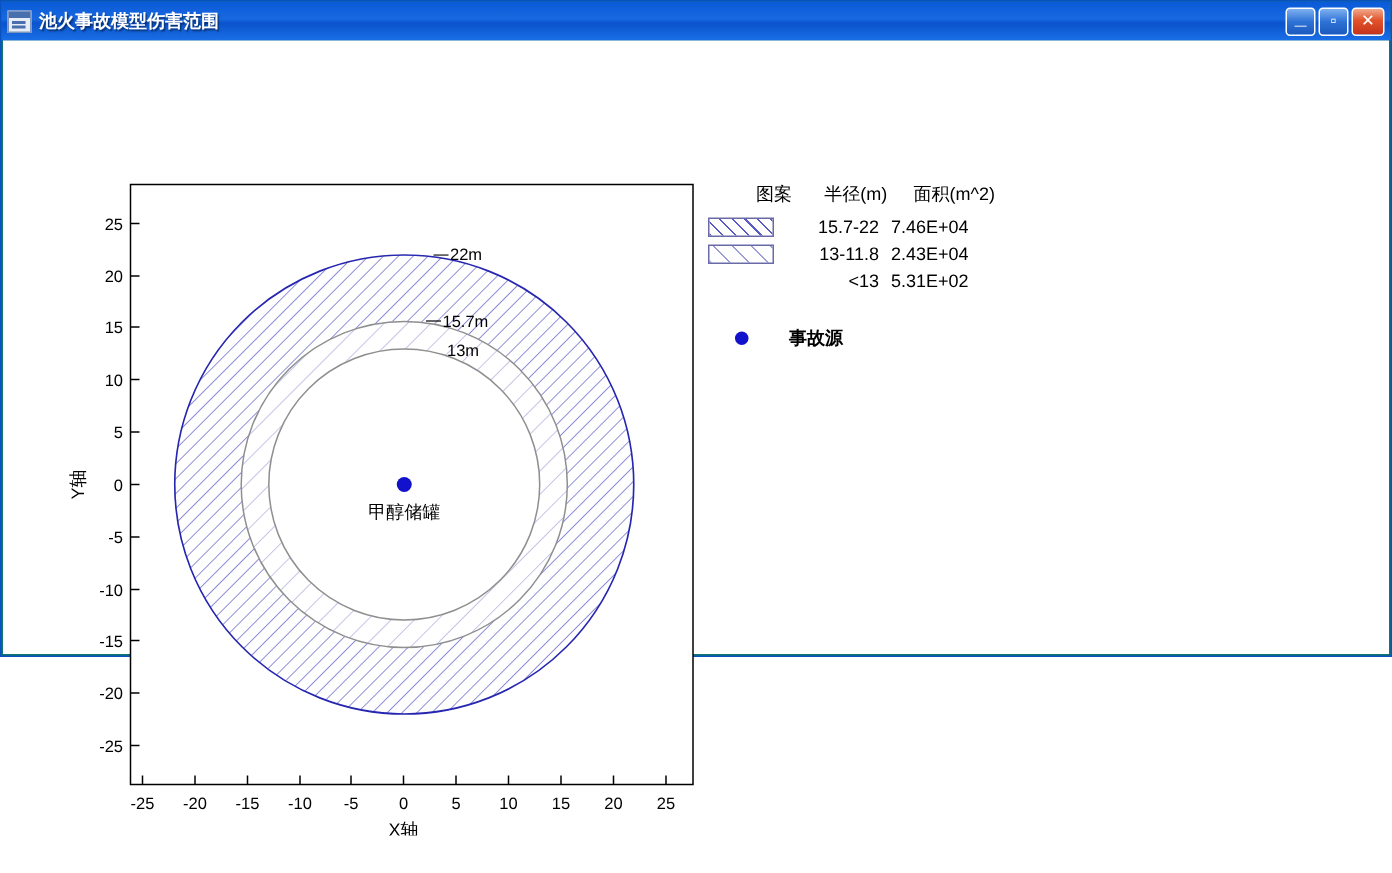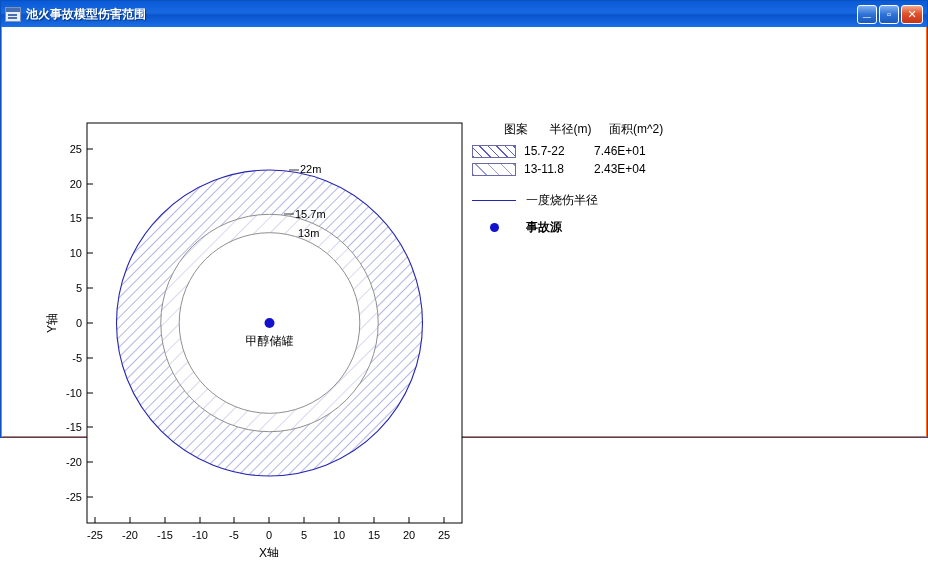--- a/index.html
+++ b/index.html
@@ -11,21 +11,21 @@
     width: 928px;
     height: 582px;
     font-family: "Liberation Sans", sans-serif;
     overflow: hidden;
   }
   .window {
     position: absolute;
     left: 0; top: 0;
     width: 928px;
     height: 438px;
-    background: #f97316;
+    background: #0f766e;
     border: 1px solid #0a52bd;
     box-sizing: border-box;
   }
   
   .titlebar {
     position: absolute;
     left: 0; top: 0;
     width: 100%;
     height: 26px;
     box-sizing: border-box;
@@ -144,21 +144,21 @@
     height: 13px;
     border: 1px solid #6a6aa8;
     box-sizing: border-box;
     margin-right: 8px;
     flex: none;
   }
   .swatch.blank {
     border: none;
     background: none;
   }
-  .lcol-r { width: 62px; padding-right: 8px; }
+  .lcol-r { width: 62px; text-align: right; padding-right: 8px; }
   .lcol-a { width: 70px; text-align: left; }
   .legend-line-row {
     display: flex;
     align-items: center;
     height: 20px;
     white-space: nowrap;
   }
   .line-sample {
     width: 44px;
     height: 0;
@@ -308,36 +308,37 @@
 
       <div class="legend-head">
         <span class="lh-1">图案</span>
         <span class="lh-2">半径(m)</span>
         <span class="lh-3">面积(m^2)</span>
       </div>
 
       <div class="legend-row">
         <span class="swatch" style="background-image:repeating-linear-gradient(45deg,#5a5ac4 0 1px,transparent 1px 6px);"></span>
         <span class="lcol-r">15.7-22</span>
-        <span class="lcol-a">7.46E+01</span>
+        <span class="lcol-a">7.46E+04</span>
       </div>
 
       <div class="legend-row">
         <span class="swatch" style="background-image:repeating-linear-gradient(45deg,#9d9dd6 0 1px,transparent 1px 9px);"></span>
         <span class="lcol-r">13-11.8</span>
         <span class="lcol-a">2.43E+04</span>
       </div>
 
+      <div class="legend-row">
+        <span class="swatch blank"></span>
+        <span class="lcol-r">&lt;13</span>
+        <span class="lcol-a">5.31E+02</span>
+      </div>
 
       <div style="height:12px"></div>
 
-      <div class="legend-line-row">
-        <span class="line-sample"></span>
-        <span>一度烧伤半径</span>
-      </div>
 
       <div class="dot-row">
         <span class="dot-sample">
             <span class="dot"></span>
           </span>
         <span>事故源</span>
       </div>
 
     </div>
 

